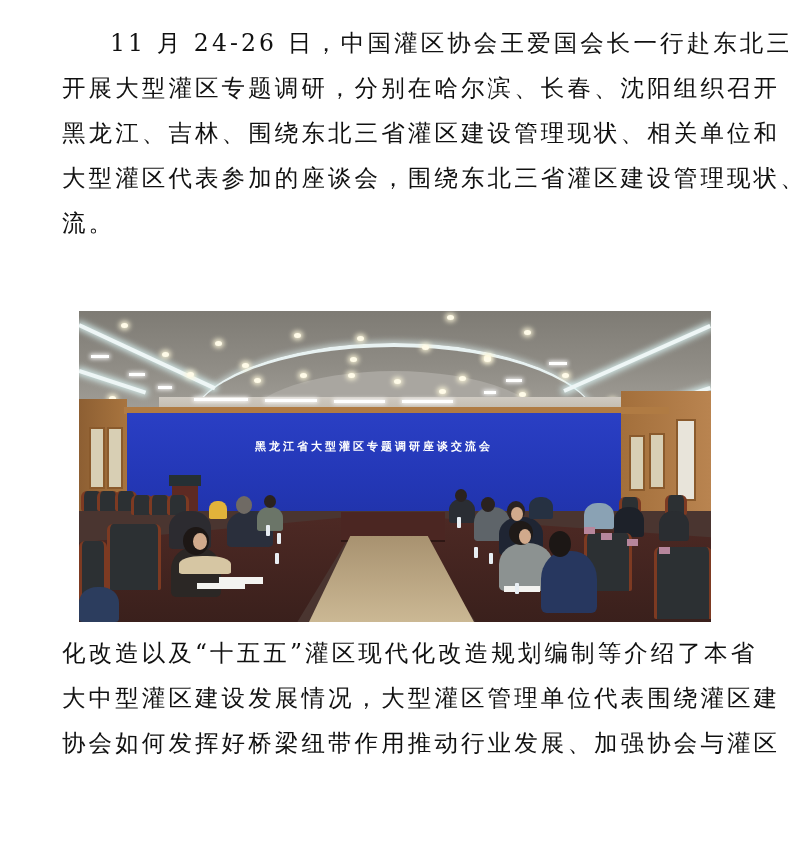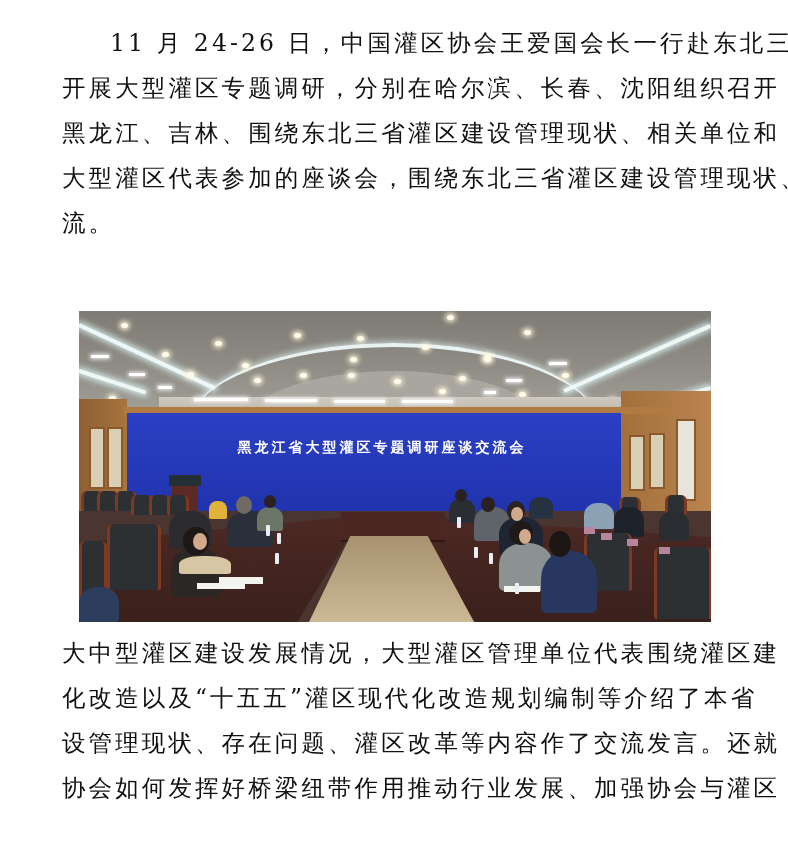--- a/index.html
+++ b/index.html
@@ -34,21 +34,21 @@
                background: #b07b43; }
   .wall-left { position: absolute; left: 0; top: 88px; width: 48px; height: 120px;
                background: linear-gradient(90deg,#8d5f33,#a8743e); }
   .wall-right { position: absolute; left: 542px; top: 80px; width: 90px; height: 140px;
                 background: linear-gradient(90deg,#a36f3b,#b98450); }
   .door { position: absolute; background: #d8cfb4; border: 2px solid #8a5a2c; }
   .banner { position: absolute; left: 48px; top: 102px; width: 494px; height: 98px;
             background: linear-gradient(180deg,#2a3fc4 0%,#2438b8 60%,#2134ad 100%); }
   .banner-title { position: absolute; left: 0; width: 494px; top: 26px; text-align: center;
                   color: #ffffff; font-family: "DejaVu Sans", "Liberation Sans", sans-serif;
-                  font-weight: bold; font-size: 14px; letter-spacing: 3px; padding-left: 8px; }
+                  font-weight: bold; font-size: 11px; letter-spacing: 3px; }
   .banner-date { position: absolute; left: 0; width: 494px; top: 56px; text-align: center;
                  color: #ffffff; font-family: "DejaVu Serif", serif; font-weight: bold; font-size: 6.5px; }
   .podium { position: absolute; left: 93px; top: 166px; width: 26px; height: 38px;
             background: #5d2a23; }
   .podium-sign { position: absolute; left: 90px; top: 164px; width: 32px; height: 11px;
                  background: #253035; }
   .floor { position: absolute; left: 0; top: 200px; width: 632px; height: 111px;
            background: #4a3530; }
   .table-left { position: absolute; left: 0; top: 205px; width: 280px; height: 106px;
                 background: linear-gradient(180deg,#4d2924,#3a201c);
@@ -204,17 +204,16 @@
   <div class="bottle" style="left:378px;top:206px;"></div>
   <div class="bottle" style="left:395px;top:236px;"></div>
   <div class="bottle" style="left:410px;top:242px;"></div>
   <div class="nameplate" style="left:505px;top:216px;"></div>
   <div class="nameplate" style="left:522px;top:222px;"></div>
   <div class="nameplate" style="left:548px;top:228px;"></div>
   <div class="nameplate" style="left:580px;top:236px;"></div>
 </div>
 
 <div class="para" id="p2">
+  <span class="line">化改造以及“十五五”灌区现代化改造规划编制等介绍了本省</span>
   <span class="line">大中型灌区建设发展情况，大型灌区管理单位代表围绕灌区建</span>
-  <span class="line">化改造以及“十五五”灌区现代化改造规划编制等介绍了本省</span>
-  <span class="line">设管理现状、存在问题、灌区改革等内容作了交流发言。还就</span>
   <span class="line">协会如何发挥好桥梁纽带作用推动行业发展、加强协会与灌区</span>
 </div>
 
 </body></html>

